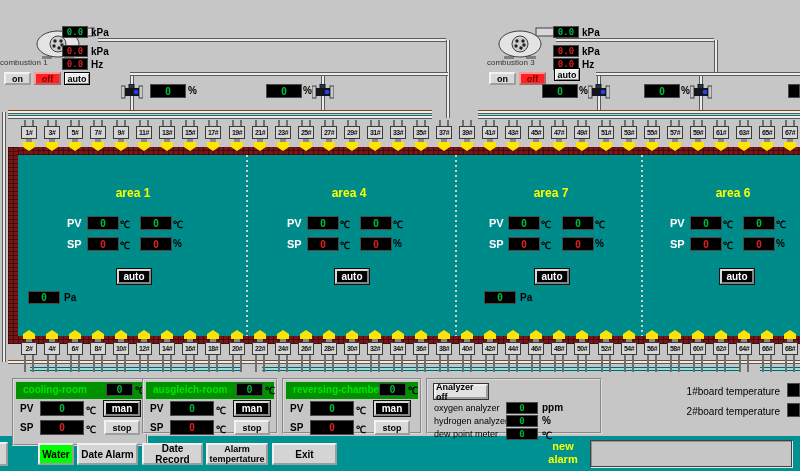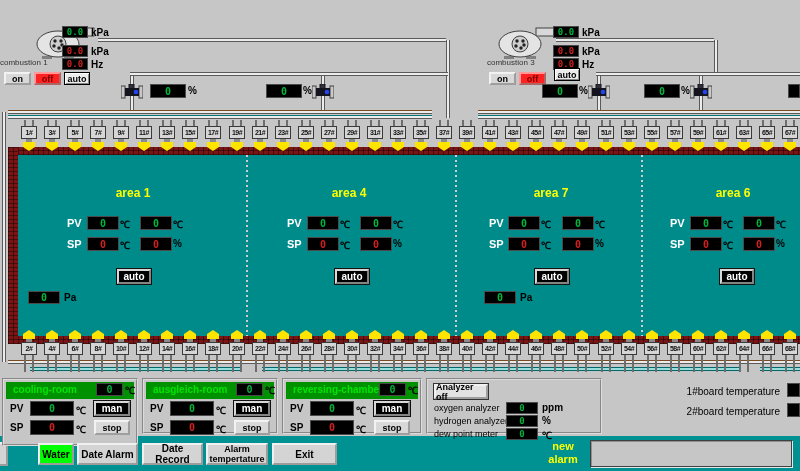--- a/index.html
+++ b/index.html
@@ -729,21 +729,21 @@
     <div class="disp" style="left: 690px; top: 216px; width: 32px; height: 14px;">0</div>
     <div class="unit" style="left: 723px; top: 217px;">℃</div>
     <div class="disp" style="left: 743px; top: 216px; width: 32px; height: 14px;">0</div>
     <div class="unit" style="left: 776px; top: 217px;">℃</div>
     <div class="plabel" style="left: 670px; top: 238px;">SP</div>
     <div class="disp red" style="left: 690px; top: 237px; width: 32px; height: 14px;">0</div>
     <div class="unit" style="left: 723px; top: 238px;">℃</div>
     <div class="disp red" style="left: 743px; top: 237px; width: 32px; height: 14px;">0</div>
     <div class="unit" style="left: 776px; top: 238px;">%</div>
     <div class="btn dark" style="left: 720px; top: 269px; width: 34px; height: 15px;">auto</div>
-    <div class="panel" style="left: 2px; top: 378px; width: 136px; height: 68px;">
+    <div class="panel" style="left: 12px; top: 378px; width: 136px; height: 68px;">
       <div class="phead">
         <div class="ptitle">cooling-room</div>
         <div class="disp" style="left: 90px; top: 1px; width: 27px; height: 13px;">0</div>
         <div class="unit" style="left: 119px; top: 1px;">℃</div>
       </div>
       <div class="plab" style="left: 6px; top: 23px;">PV</div>
       <div class="disp" style="left: 26px; top: 21px; width: 44px; height: 15px;">0</div>
       <div class="unit" style="left: 72px; top: 23px;">℃</div>
       <div class="btn dark" style="left: 90px; top: 21px; width: 36px; height: 15px;">man</div>
       <div class="plab" style="left: 6px; top: 42px;">SP</div>

